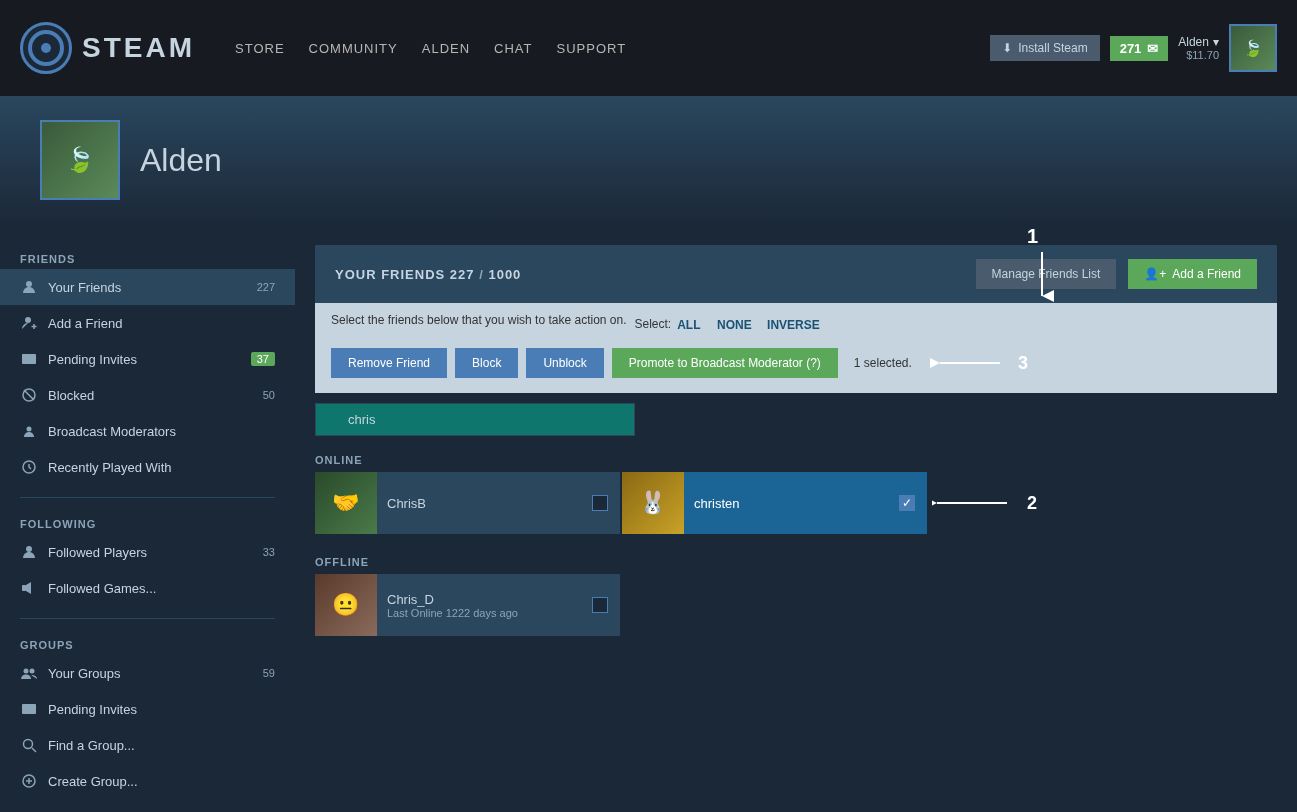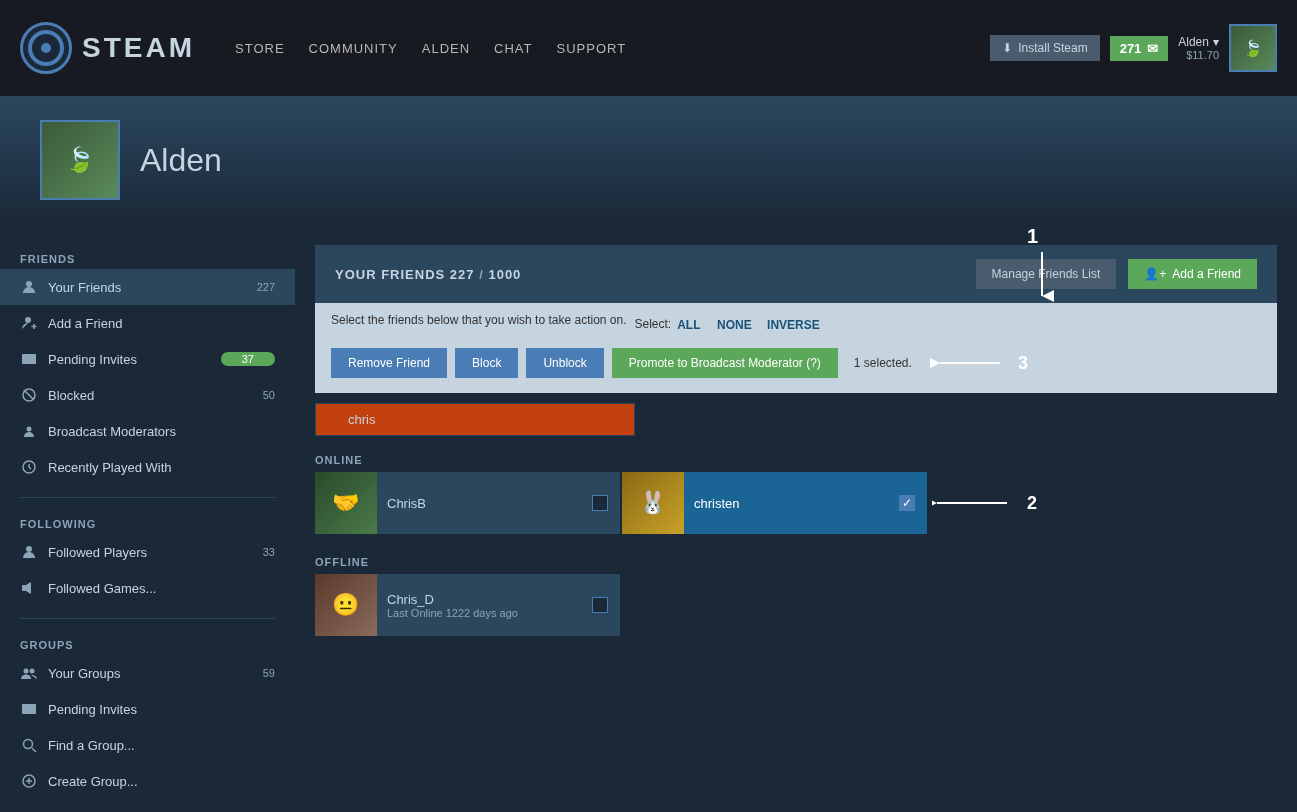--- a/index.html
+++ b/index.html
@@ -166,22 +166,22 @@
       display: flex; align-items: center; justify-content: center;
     }
     .sidebar-label { flex: 1; }
     .sidebar-count {
       font-size: 11px;
       color: #8ba4b7;
     }
     .sidebar-count.badge {
       background: #5ba85a;
       color: white;
-      padding: 1px 21px;
-      border-radius: 7px;
+      padding: 1px 6px;
+      border-radius: 2px;
       font-size: 11px;
     }
     .sidebar-divider {
       border: none;
       border-top: 1px solid #2a475e;
       margin: 12px 20px;
     }
 
     
     .content-area {
@@ -260,21 +260,21 @@
       margin-left: 8px;
     }
 
     
     .search-container {
       padding: 10px 0;
       display: flex;
       align-items: center;
     }
     .search-box {
-      background: #c2410c;
+      background: #0f766e;
       border: 1px solid #2a475e;
       padding: 8px 8px 8px 32px;
       color: #c6d4df;
       font-size: 13px;
       width: 320px;
       outline: none;
       position: relative;
     }
     .search-wrapper {
       position: relative;

